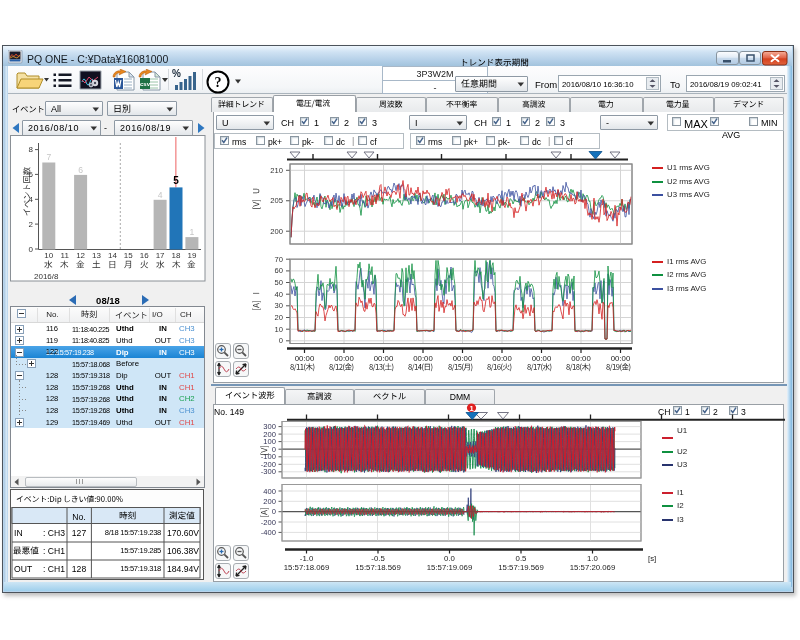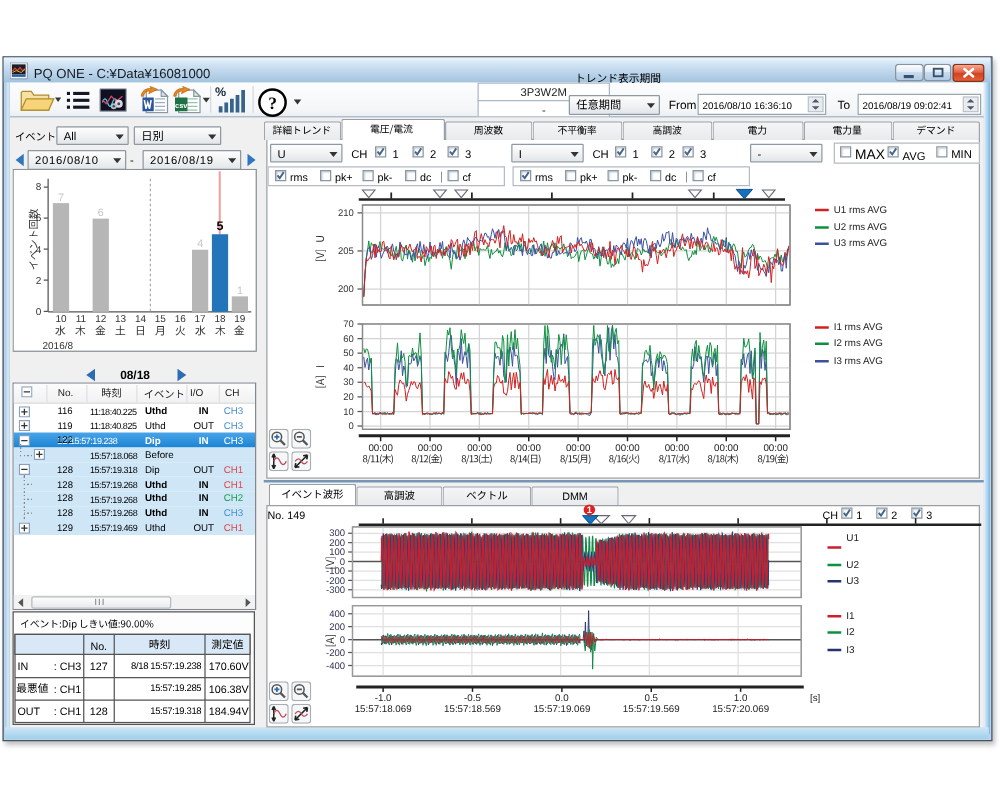--- a/index.html
+++ b/index.html
@@ -491,21 +491,21 @@
     <path d="M0.5 0.5 l6.5 0 l-3.25 4 Z" fill="#333"></path>
   </svg>
 <div class="t" style="left:606px;top:118px;font-size:9px;color:#000">-</div>
 <div class="ab" style="left:667px;top:113.5px;width:117px;height:17px;background:#fff;border:1px solid #b4bcc2"></div>
 <div class="ab" style="left:672px;top:117px;width:9px;height:9px;background:#fff;border:1px solid #8a96a0;box-shadow:inset 1px 1px 1.5px #c8d2da"></div>
 <div class="t" style="left:684px;top:118px;font-size:11px;color:#000">MAX</div>
 <div class="ab" style="left:710px;top:117px;width:9px;height:9px;background:#fff;border:1px solid #8a96a0;box-shadow:inset 1px 1px 1.5px #c8d2da"></div>
 <svg class="ab" style="left:710px;top:117px" width="9" height="9">
     <path d="M2 4.3 l1.8 2.2 l3.2 -4.8" stroke="#46648c" stroke-width="1.5" fill="none"></path>
   </svg>
-<div class="t" style="left:722px;top:120px;font-size:9px;color:#000">AVG</div>
+<div class="t" style="left:722px;top:130px;font-size:9px;color:#000">AVG</div>
 <div class="ab" style="left:749px;top:117px;width:9px;height:9px;background:#fff;border:1px solid #8a96a0;box-shadow:inset 1px 1px 1.5px #c8d2da"></div>
 <div class="t" style="left:761px;top:118px;font-size:9px;color:#000">MIN</div>
 <div class="ab" style="left:214px;top:133px;width:190px;height:16px;background:#fff;border:1px solid #b4bcc2"></div>
 <div class="ab" style="left:220px;top:135.5px;width:9px;height:9px;background:#fff;border:1px solid #8a96a0;box-shadow:inset 1px 1px 1.5px #c8d2da"></div>
 <svg class="ab" style="left:220px;top:135.5px" width="9" height="9">
     <path d="M2 4.3 l1.8 2.2 l3.2 -4.8" stroke="#46648c" stroke-width="1.5" fill="none"></path>
   </svg>
 <div class="t" style="left:232px;top:136.5px;font-size:8.6px;color:#000">rms</div>
 <div class="ab" style="left:256px;top:135.5px;width:9px;height:9px;background:#fff;border:1px solid #8a96a0;box-shadow:inset 1px 1px 1.5px #c8d2da"></div>
 <div class="t" style="left:268px;top:136.5px;font-size:8.6px;color:#000">pk+</div>

